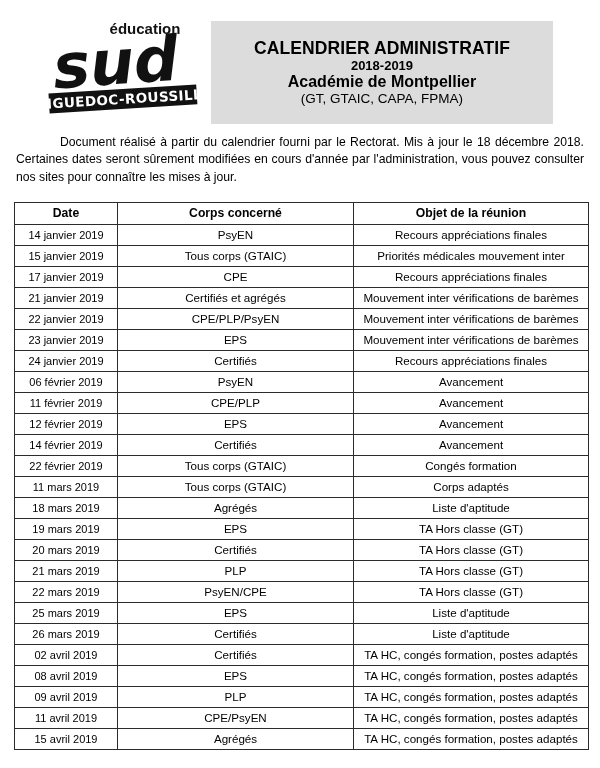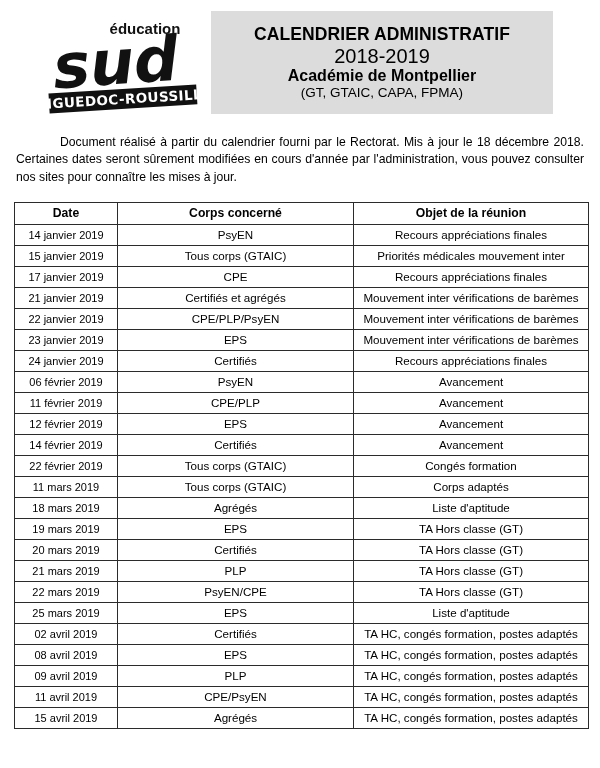--- a/index.html
+++ b/index.html
@@ -31,39 +31,39 @@
     background: #ffffff;
   }
   .logo-svg {
     display: block;
     width: 176px;
     height: 106px;
   }
   .title-box {
     position: absolute;
     left: 211px;
-    top: 11px;
+    top: 21px;
     width: 342px;
     height: 103px;
     background: #dcdcdc;
     display: flex;
     flex-direction: column;
     align-items: center;
     justify-content: center;
     text-align: center;
     line-height: 1.12;
   }
   .title-l1 {
     font-size: 17.5px;
     font-weight: bold;
     letter-spacing: 0.1px;
   }
   .title-l2 {
-    font-size: 20px;
-    font-weight: normal;
+    font-size: 13px;
+    font-weight: bold;
   }
   .title-l3 {
     font-size: 16px;
     font-weight: bold;
   }
   .title-l4 {
     font-size: 13.5px;
     font-weight: normal;
   }
 
@@ -245,20 +245,25 @@
           <td class="date-cell">22 mars 2019</td>
           <td>PsyEN/CPE</td>
           <td>TA Hors classe (GT)</td>
         </tr>
         <tr>
           <td class="date-cell">25 mars 2019</td>
           <td>EPS</td>
           <td>Liste d'aptitude</td>
         </tr>
         <tr>
+          <td class="date-cell">26 mars 2019</td>
+          <td>Certifiés</td>
+          <td>Liste d'aptitude</td>
+        </tr>
+        <tr>
           <td class="date-cell">02 avril 2019</td>
           <td>Certifiés</td>
           <td>TA HC, congés formation, postes adaptés</td>
         </tr>
         <tr>
           <td class="date-cell">08 avril 2019</td>
           <td>EPS</td>
           <td>TA HC, congés formation, postes adaptés</td>
         </tr>
         <tr>

